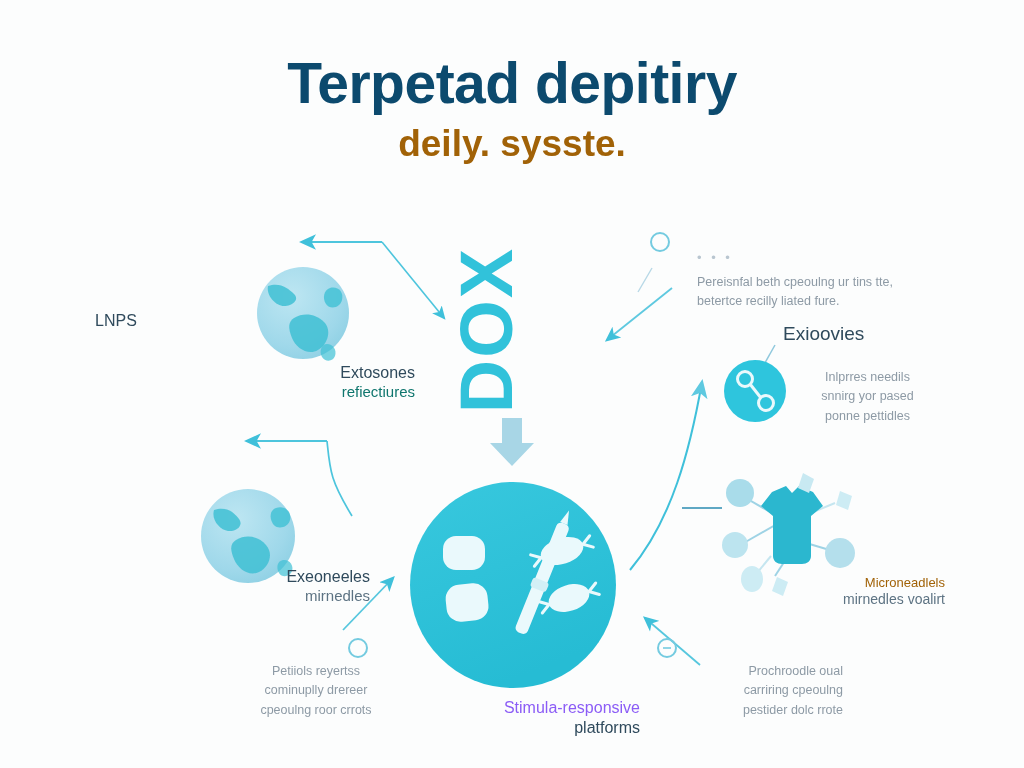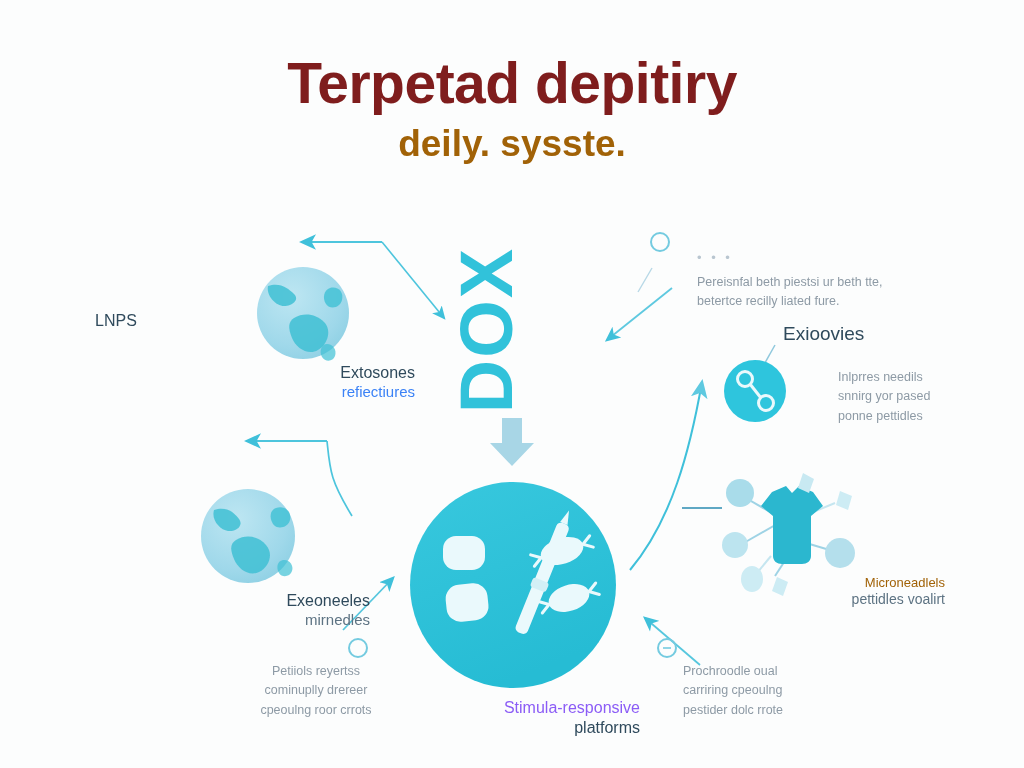--- a/index.html
+++ b/index.html
@@ -23,21 +23,21 @@
   .abs { position: absolute; }
 
   
   #title-block {
     left: 0; top: 54px; width: 1024px;
     text-align: center;
   }
   #main-title {
     font-size: 57px;
     font-weight: bold;
-    color: #7f1d1d;
+    color: #0c4a6e;
     letter-spacing: -0.5px;
     line-height: 1.05;
     margin: 0;
   }
   #sub-title {
     font-size: 37px;
     font-weight: bold;
     color: #a16207;
     letter-spacing: 0px;
     line-height: 1.1;
@@ -64,23 +64,23 @@
   .blurb {
     color: #8d9aa5;
     font-size: 12.5px;
     line-height: 1.55;
     filter: blur(0.55px);
   }
 
   
   #exosome-top-label { left: 205px; top: 363px; width: 210px; }
   #exosome-top-label .l1 { font-size: 16px; color: #2f4a5c; }
-  #exosome-top-label .l2 { font-size: 15px; color: #3b82f6; }
-
-  #exosome-bottom-label { left: 150px; top: 591px; width: 220px; }
+  #exosome-top-label .l2 { font-size: 15px; color: #0f766e; }
+
+  #exosome-bottom-label { left: 150px; top: 567px; width: 220px; }
   #exosome-bottom-label .l1 { font-size: 16px; color: #2f4a5c; }
   #exosome-bottom-label .l2 { font-size: 15px; color: #5d7383; }
 
   #lnps-label {
     left: 95px; top: 312px; width: 120px;
     font-size: 16px; color: #2f4a5c; text-align: left;
   }
 
   #center-label { left: 390px; top: 698px; width: 250px; }
   #center-label .l1 { font-size: 16px; color: #8b5cf6; }
@@ -89,23 +89,23 @@
   #microneedle-label { left: 705px; top: 575px; width: 240px; }
   #microneedle-label .l1 { font-size: 13px; color: #a16207; }
   #microneedle-label .l2 { font-size: 14px; color: #5d7383; }
 
   #exosome-right-heading {
     left: 783px; top: 323px; width: 180px;
     font-size: 19px; color: #2f4a5c; text-align: left;
   }
 
   #blurb-topright { left: 697px; top: 250px; width: 235px; text-align: left; }
-  #blurb-right    { left: 838px; top: 368px; width: 135px; text-align: left; }
+  #blurb-right    { left: 800px; top: 368px; width: 135px; text-align: center; }
   #blurb-botleft  { left: 236px; top: 662px; width: 160px; text-align: center; }
-  #blurb-botright { left: 683px; top: 662px; width: 160px; text-align: left; }
+  #blurb-botright { left: 683px; top: 662px; width: 160px; text-align: right; }
 
   .dots {
     color: #b9c6d0;
     font-size: 13px;
     letter-spacing: 3px;
   }
 </style>
 </head>
 <body>
 
@@ -276,29 +276,29 @@
     <div class="l2">mirnedles</div>
   </div>
 
   <div class="abs caption" id="center-label">
     <div class="l1">Stimula-responsive</div>
     <div class="l2">platforms</div>
   </div>
 
   <div class="abs caption" id="microneedle-label">
     <div class="l1">Microneadlels</div>
-    <div class="l2">pettidles voalirt</div>
+    <div class="l2">mirnedles voalirt</div>
   </div>
 
   <div class="abs" id="exosome-right-heading">Exioovies</div>
 
   <div class="abs" id="blurb-topright">
     <div class="dots">• • •</div>
     <div class="blurb" style="margin-top:8px;">
-      <div>Pereisnfal beth piestsi ur beth tte,</div>
+      <div>Pereisnfal beth cpeoulng ur tins tte,</div>
       <div>betertce recilly liated fure.</div>
     </div>
   </div>
 
   <div class="abs blurb" id="blurb-right">
     <div>Inlprres needils</div>
     <div>snnirg yor pased</div>
     <div>ponne pettidles</div>
   </div>
 

